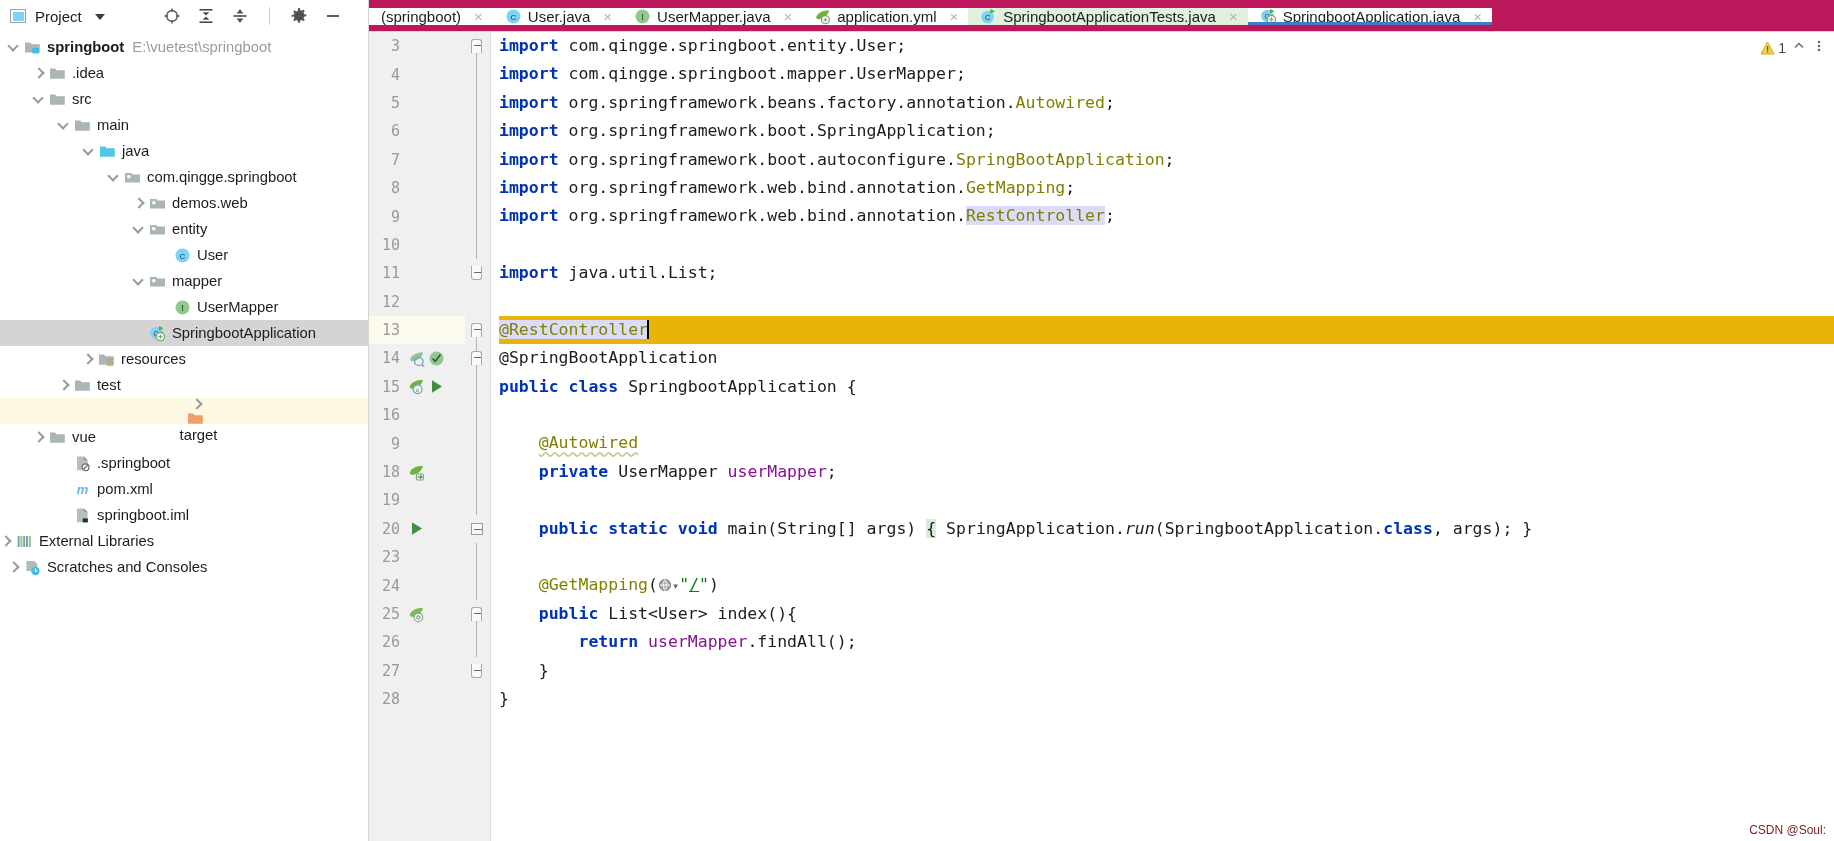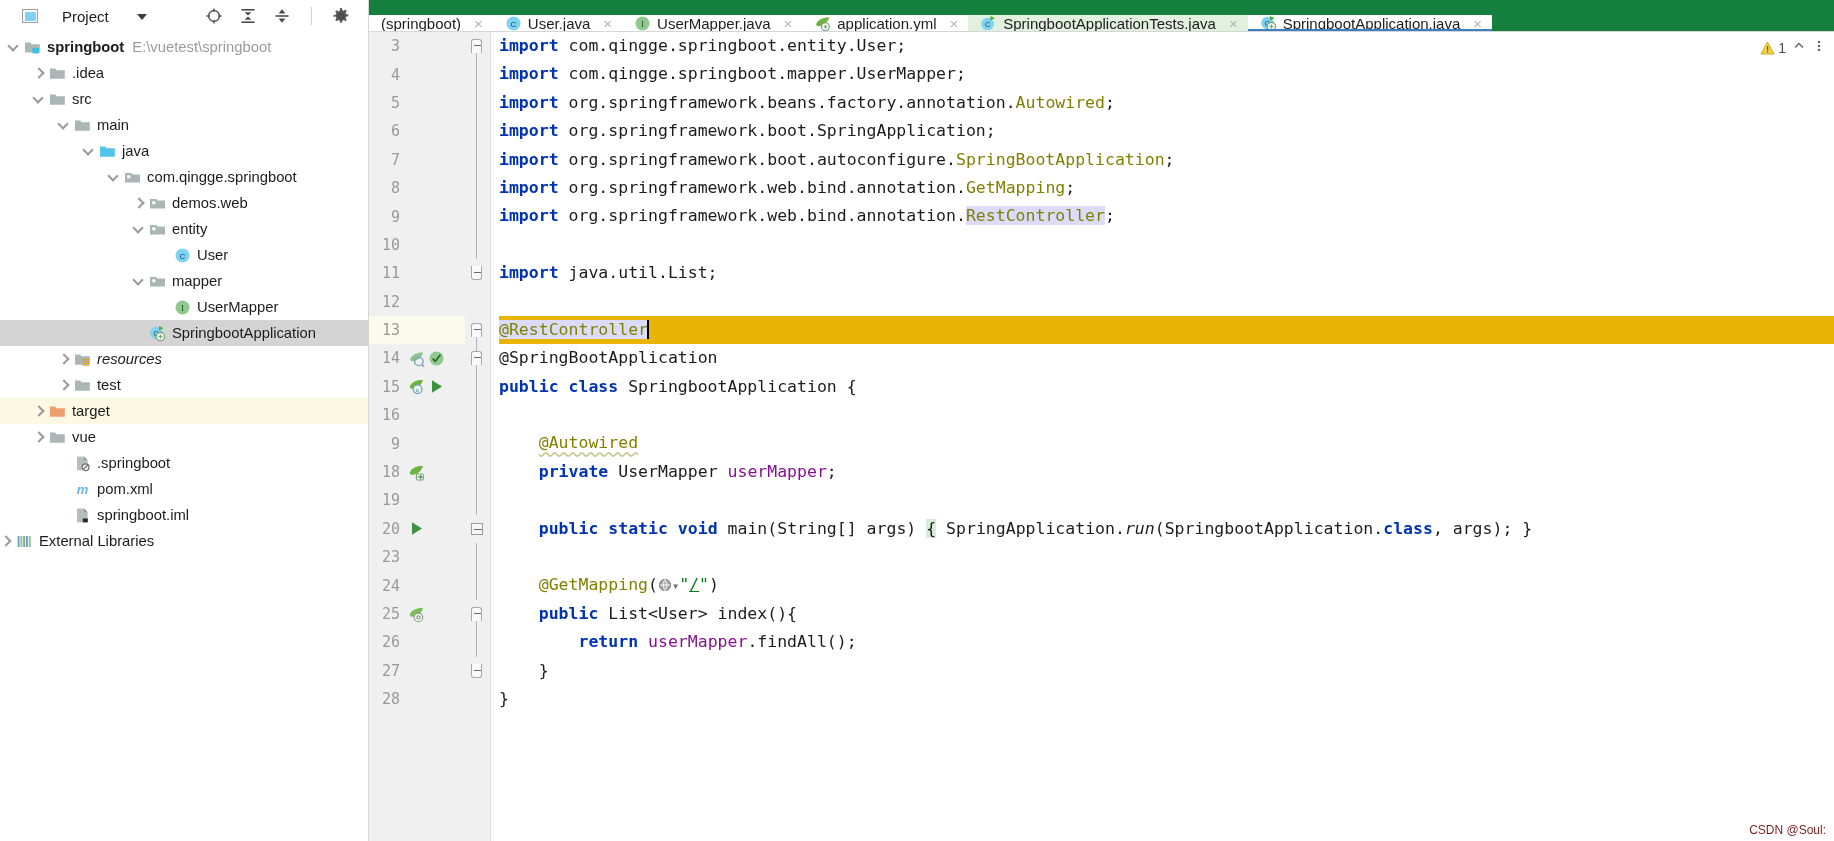--- a/index.html
+++ b/index.html
@@ -11,39 +11,39 @@
   }
   .app { position: relative; width: 1834px; height: 841px; display: flex; flex-direction: column; }
 
   
   .toprow { display: flex; height: 32px; flex: 0 0 32px; background: #ffffff; }
 
   .proj-toolbar {
     width: 368px; flex: 0 0 368px; display: flex; align-items: center;
     background: #ffffff; padding-left: 10px;
   }
-  .proj-label { display: flex; align-items: center; gap: 24px; margin-left: 12px; }
+  .proj-label { display: flex; align-items: center; gap: 9px; }
   .proj-icon {
     width: 16px; height: 14px; border: 1.6px solid #9aa0a6; background: #ffffff;
     display: inline-block; position: relative;
   }
   .proj-icon::after {
     content: ""; position: absolute; left: 1.5px; top: 1.5px; right: 1.5px; bottom: 1.5px;
     background: #7fd3f2;
   }
   .proj-text { font-size: 15px; color: #1c1c1c; }
   .caret-dn {
     width: 0; height: 0; border-left: 5px solid transparent; border-right: 5px solid transparent;
     border-top: 6px solid #3c3c3c; margin-left: 4px; margin-top: 2px;
   }
   .tb-icons { display: flex; align-items: center; gap: 16px; margin-left: 58px; }
   .tb-ico { width: 18px; height: 18px; display: block; }
   .tb-sep { width: 1px; height: 18px; background: #d0d0d0; margin: 0 4px; }
 
-  .tabs { flex: 1; display: flex; align-items: flex-end; background: #15803d; overflow: hidden;
+  .tabs { flex: 1; display: flex; align-items: center; background: #be185d; overflow: hidden;
           border-left: 1px solid #d6d6d6; }
   .tab {
     display: flex; align-items: center; gap: 6px; padding: 0 10px 0 12px;
     font-size: 15px; color: #1c1c1c; white-space: nowrap; position: relative;
     background: #ffffff;
   }
   .tab.greenish { background: #e2f0e0; }
   .tab.active { background: #ffffff; }
   .tab.active::after {
     content: ""; position: absolute; left: 0; right: 0; bottom: 0; height: 3px; background: #3d7ec4;
@@ -362,41 +362,41 @@
           <span class="arrow"></span>
           <span class="tico"><svg width="17" height="17" viewBox="0 0 17 17">
               <circle cx="7.4" cy="8" r="6.2" fill="#7fd3f2"></circle>
               <text x="7.2" y="10.8" font-size="7.2" text-anchor="middle" fill="#16394b" font-family="Liberation Sans, sans-serif">C</text>
               <path d="M10 1 L14.6 3.2 L10 5.4 Z" fill="#4caf3d"></path>
               <circle cx="11.4" cy="11.6" r="4.2" fill="#e9f5e7" stroke="#7a9b78" stroke-width="1.1"></circle>
               <path d="M9.4 11.6 h4 M11.4 9.6 v4" stroke="#7a9b78" stroke-width="1"></path>
             </svg></span>
           <span class="tname">SpringbootApplication</span>
         </div>
-        <div class="trow" style="padding-left: 58px; font-style: italic;">
+        <div class="trow" style="padding-left: 82px;">
           <span class="arrow r"></span>
           <span class="tico"><svg width="17" height="17" viewBox="0 0 17 17">
               <path d="M1 3.6h5.2l1.4 1.6h8.2v8.6H1z" fill="#aab6b6"></path>
               <g stroke="#e0a030" stroke-width="1.2">
                 <line x1="8.6" y1="8.4" x2="15.4" y2="8.4"></line>
                 <line x1="8.6" y1="10.4" x2="15.4" y2="10.4"></line>
                 <line x1="8.6" y1="12.4" x2="15.4" y2="12.4"></line>
                 <line x1="8.6" y1="14.2" x2="15.4" y2="14.2"></line>
               </g>
             </svg></span>
           <span class="tname">resources</span>
         </div>
         <div class="trow" style="padding-left: 58px;">
           <span class="arrow r"></span>
           <span class="tico"><svg width="17" height="17" viewBox="0 0 17 17">
               <path d="M1 3.6h5.2l1.4 1.6h8.2v8.6H1z" fill="#aab6b6"></path>
             </svg></span>
           <span class="tname">test</span>
         </div>
-        <div class="trow hl" style="padding-left: 33px;">
+        <div class="trow hl" style="padding-left: 33px; flex-direction: column;">
           <span class="arrow r"></span>
           <span class="tico"><svg width="17" height="17" viewBox="0 0 17 17">
               <path d="M1 3.6h5.2l1.4 1.6h8.2v8.6H1z" fill="#ef9f6e"></path>
             </svg></span>
           <span class="tname">target</span>
         </div>
         <div class="trow" style="padding-left: 33px;">
           <span class="arrow r"></span>
           <span class="tico"><svg width="17" height="17" viewBox="0 0 17 17">
               <path d="M1 3.6h5.2l1.4 1.6h8.2v8.6H1z" fill="#aab6b6"></path>
@@ -432,20 +432,29 @@
         <div class="trow" style="padding-left: 0;">
           <span class="arrow r"></span>
           <span class="tico"><svg width="17" height="17" viewBox="0 0 17 17">
               <rect x="1.6" y="3" width="2" height="11" fill="#6fa5c7"></rect>
               <rect x="4.4" y="3" width="2" height="11" fill="#8fc98f"></rect>
               <rect x="7.2" y="3" width="2" height="11" fill="#9a9a9a"></rect>
               <rect x="10" y="3" width="2" height="11" fill="#6fa5c7"></rect>
               <rect x="12.8" y="3" width="2" height="11" fill="#8fc98f"></rect>
             </svg></span>
           <span class="tname">External Libraries</span>
+        </div>
+        <div class="trow" style="padding-left: 8px;">
+          <span class="arrow r"></span>
+          <span class="tico"><svg width="17" height="17" viewBox="0 0 17 17">
+              <path d="M2.4 2h8l3 3v7h-11z" fill="#b0bcbc"></path>
+              <circle cx="11.4" cy="12" r="4.2" fill="#3fbde8"></circle>
+              <path d="M11.4 9.6 v2.6 h1.9" fill="none" stroke="#ffffff" stroke-width="1.2"></path>
+            </svg></span>
+          <span class="tname">Scratches and Consoles</span>
         </div>
       </div>
 
     <div class="editor">
       <div class="gutter">
         <div class="glines" id="gutterlines">
             <div class="grow">
               <span class="gnum">3</span>
               <span class="gmark"></span>
             </div>

